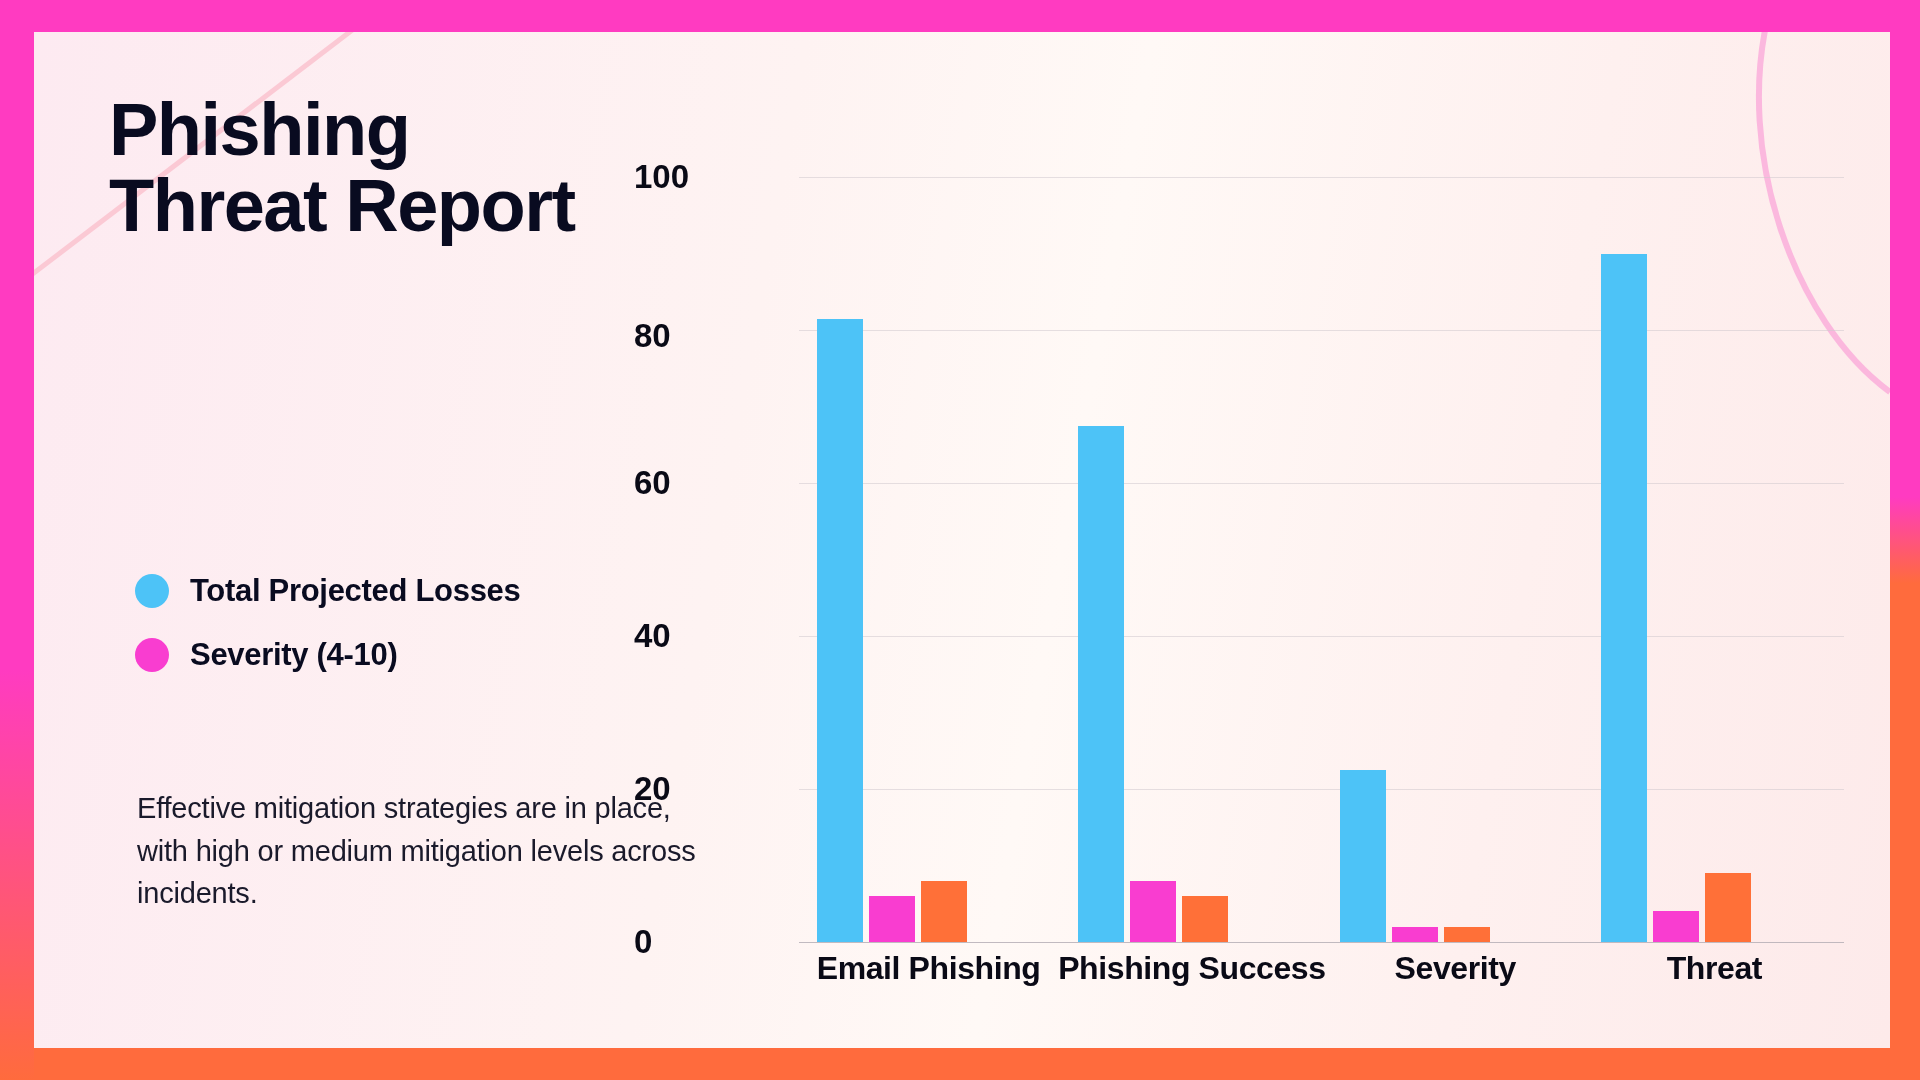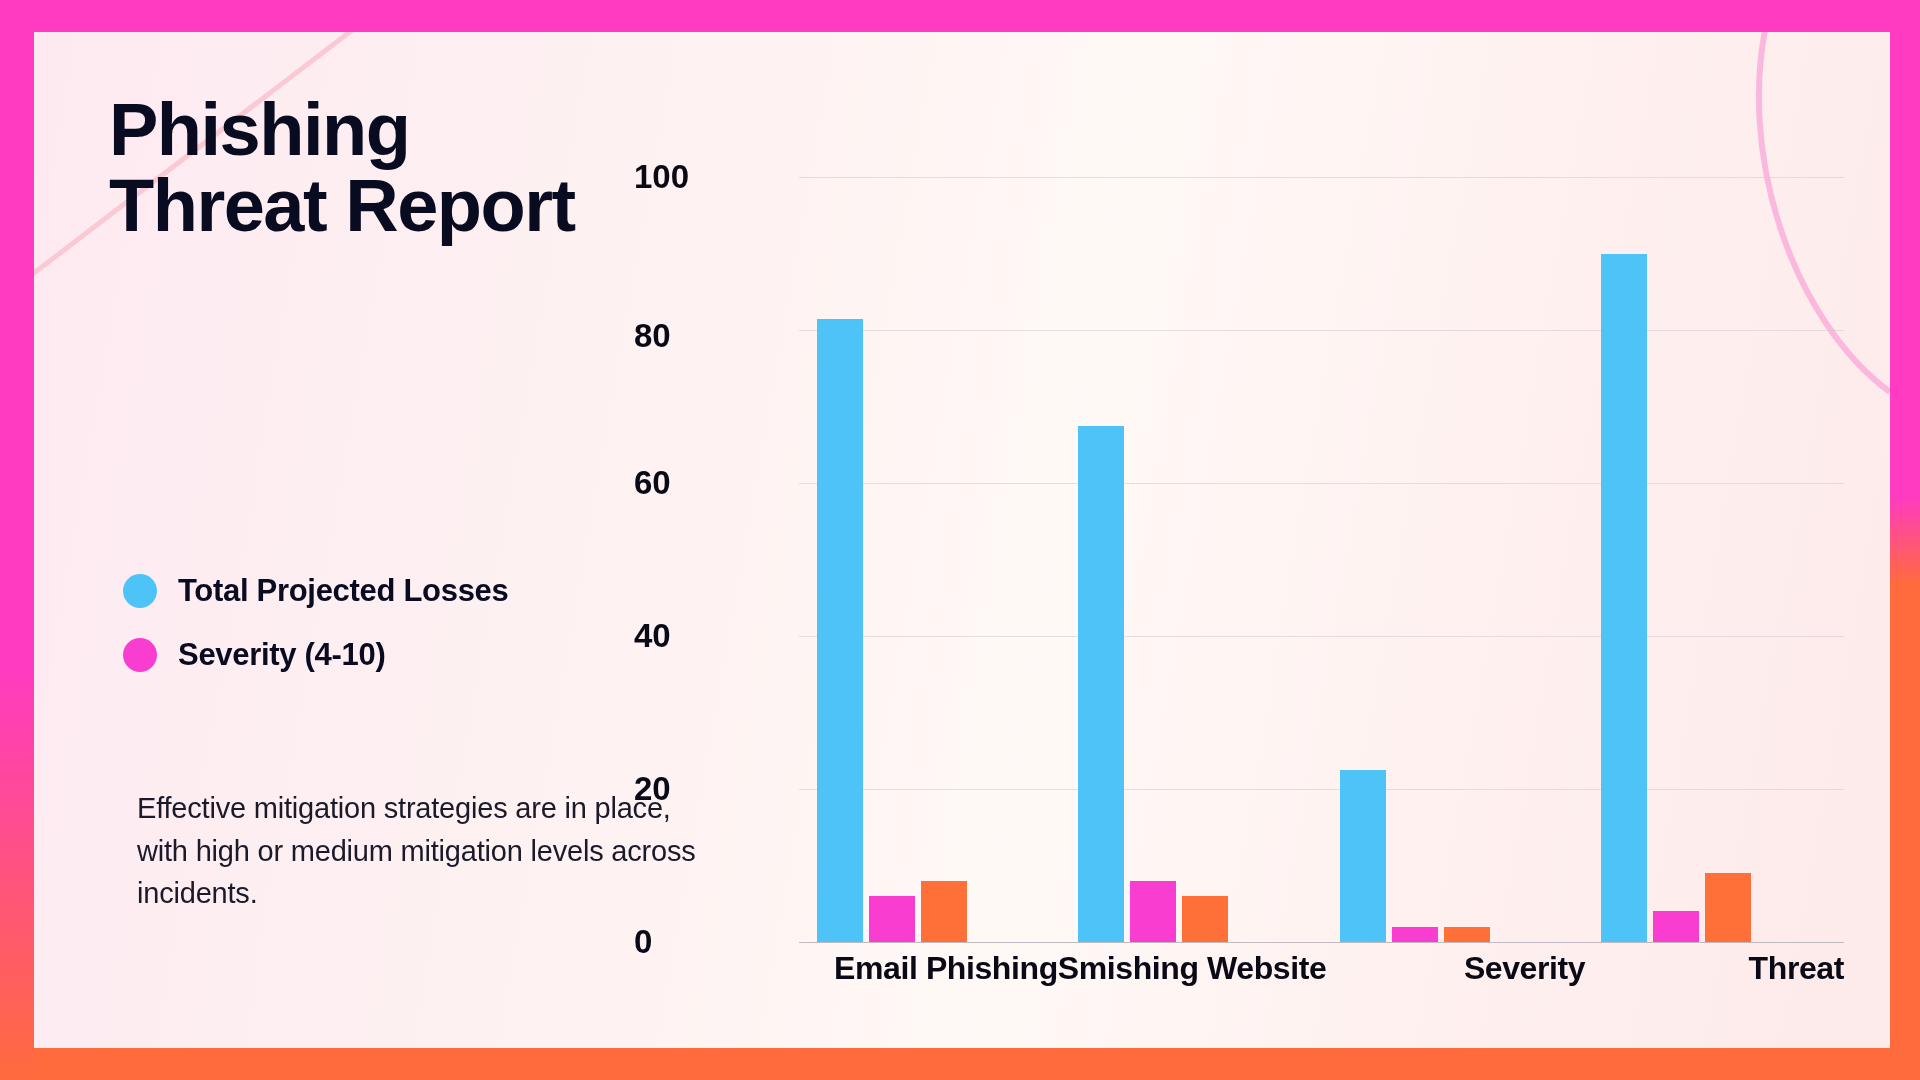--- a/index.html
+++ b/index.html
@@ -42,21 +42,21 @@
   }
   #page-title {
     font-size:74px;
     font-weight:700;
     line-height:1.03;
     letter-spacing:-1.5px;
     color:#090B20;
     white-space:pre-line;
   }
 
-  #legend { position:absolute; top:480px; left:14px; }
+  #legend { position:absolute; top:480px; left:26px; }
   .legend-item {
     display:flex; align-items:center;
     margin-bottom:26px;
     height:38px;
   }
   .legend-swatch {
     width:34px; height:34px; border-radius:50%;
     margin-right:21px;
     flex:0 0 auto;
   }
@@ -126,21 +126,21 @@
   }
   .bar { width:46px; margin-right:6px; }
   .xlabels {
     position:absolute;
     left:105px; right:10px;
     top:818px;
     display:flex;
   }
   .xlabel {
     flex:1 1 0;
-    text-align:right;
+    text-align:center;
     font-size:32px;
     font-weight:700;
     color:#0A0A16;
     letter-spacing:-0.4px;
     white-space:nowrap;
   }
 </style>
 </head>
 <body>
 
@@ -212,20 +212,20 @@
             </div>
             <div class="group">
               <div class="bar" title="Total Projected Losses: 90" style="height: 688.5px; background: rgb(77, 195, 247);"></div>
               <div class="bar" title="Severity (1-10): 4" style="height: 30.6px; background: rgb(249, 61, 208);"></div>
               <div class="bar" title="Success Rate (1-10): 9" style="height: 68.85px; background: rgb(255, 112, 56);"></div>
             </div>
           </div>
       </div>
       <div class="xlabels" id="xlabels">
           <div class="xlabel">Email Phishing</div>
-          <div class="xlabel">Smishing Website</div>
+          <div class="xlabel">Phishing Success</div>
           <div class="xlabel">Severity</div>
           <div class="xlabel">Threat</div>
         </div>
     </div>
 
   </div>
 </div>
 
 </body></html>

